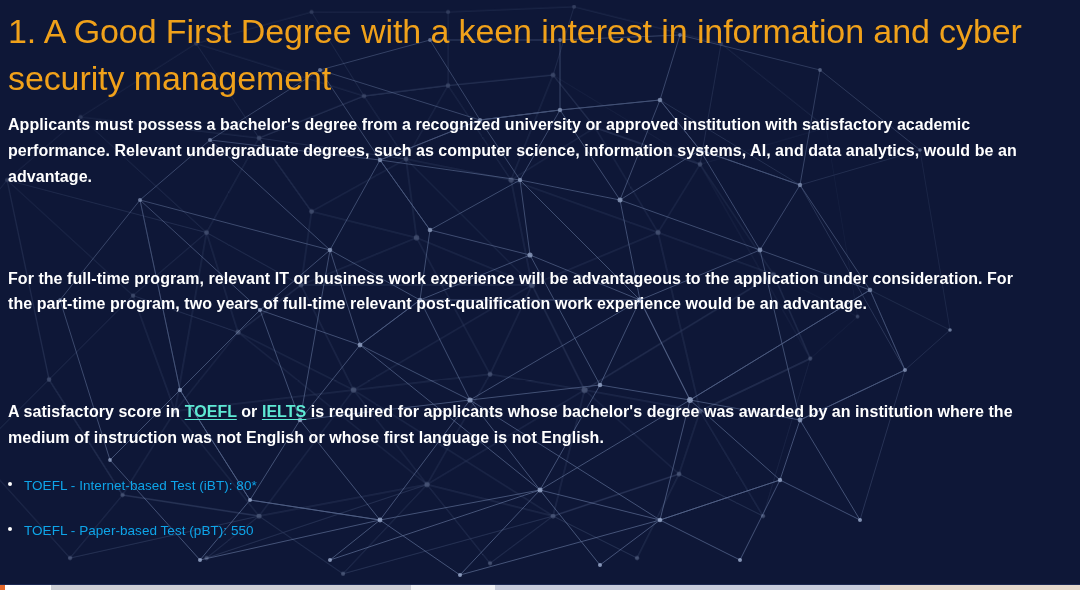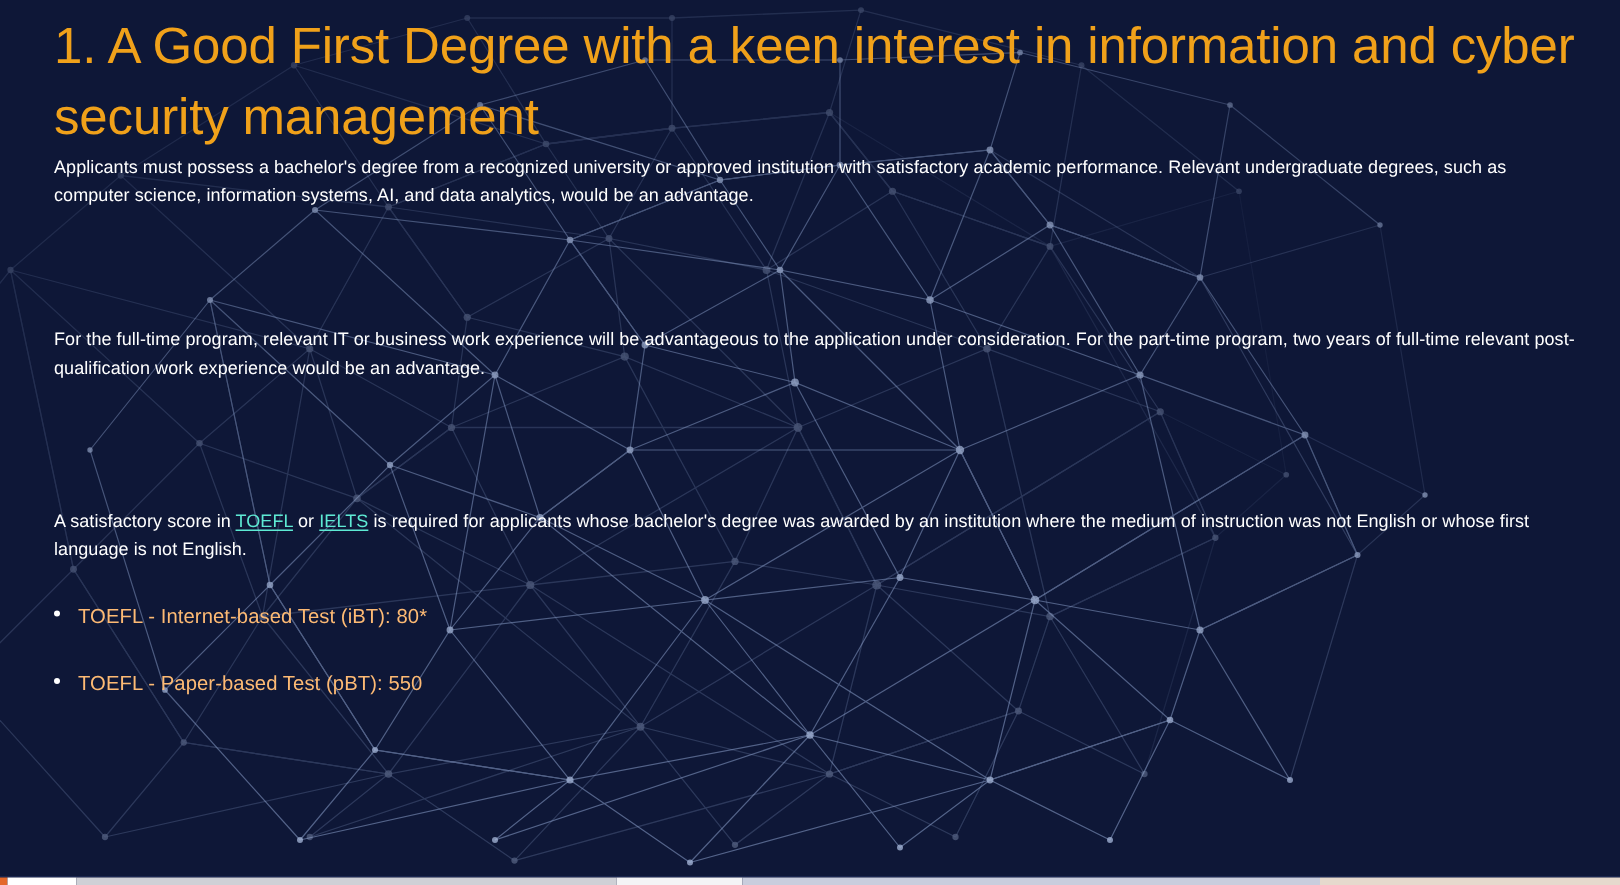--- a/index.html
+++ b/index.html
@@ -26,61 +26,61 @@
     z-index:0;
   }
 
   
   .page {
     position:absolute;
     left:0; top:0;
     width:1080px;
     height:585px;
     z-index:2;
-    padding:8px 24px 0 36px;
+    padding:8px 24px 0 8px;
   }
 
   .section { position:relative; }
 
   .sec-heading {
     color:#f0a11a;
     font-size:34px;
     line-height:1.38;
     font-weight:400;
     letter-spacing:-0.1px;
     white-space:pre-wrap;
   }
 
   .sec-body {
     color:#ffffff;
-    font-size:12px;
+    font-size:16px;
     line-height:1.62;
-    font-weight:400;
+    font-weight:700;
     max-width:1030px;
-    margin-top:0;
+    margin-top:10px;
     letter-spacing:0.05px;
   }
 
   .sec-1 { margin-top:0px; }
   .sec-2 { margin-top:76px; }
   .sec-3 { margin-top:82px; }
 
   .inline-link {
     color:#5eead4;
     text-decoration:underline;
     text-underline-offset:2px;
   }
 
   .score-list {
     list-style:none;
     margin-top:24px;
   }
 
   .score-list li {
-    color:#fdba74;
+    color:#0ea5e9;
     font-size:13.5px;
     line-height:1.6;
     position:relative;
     padding-left:16px;
     margin-bottom:23px;
     letter-spacing:0.05px;
   }
 
   .score-list li::before {
     content:"";

